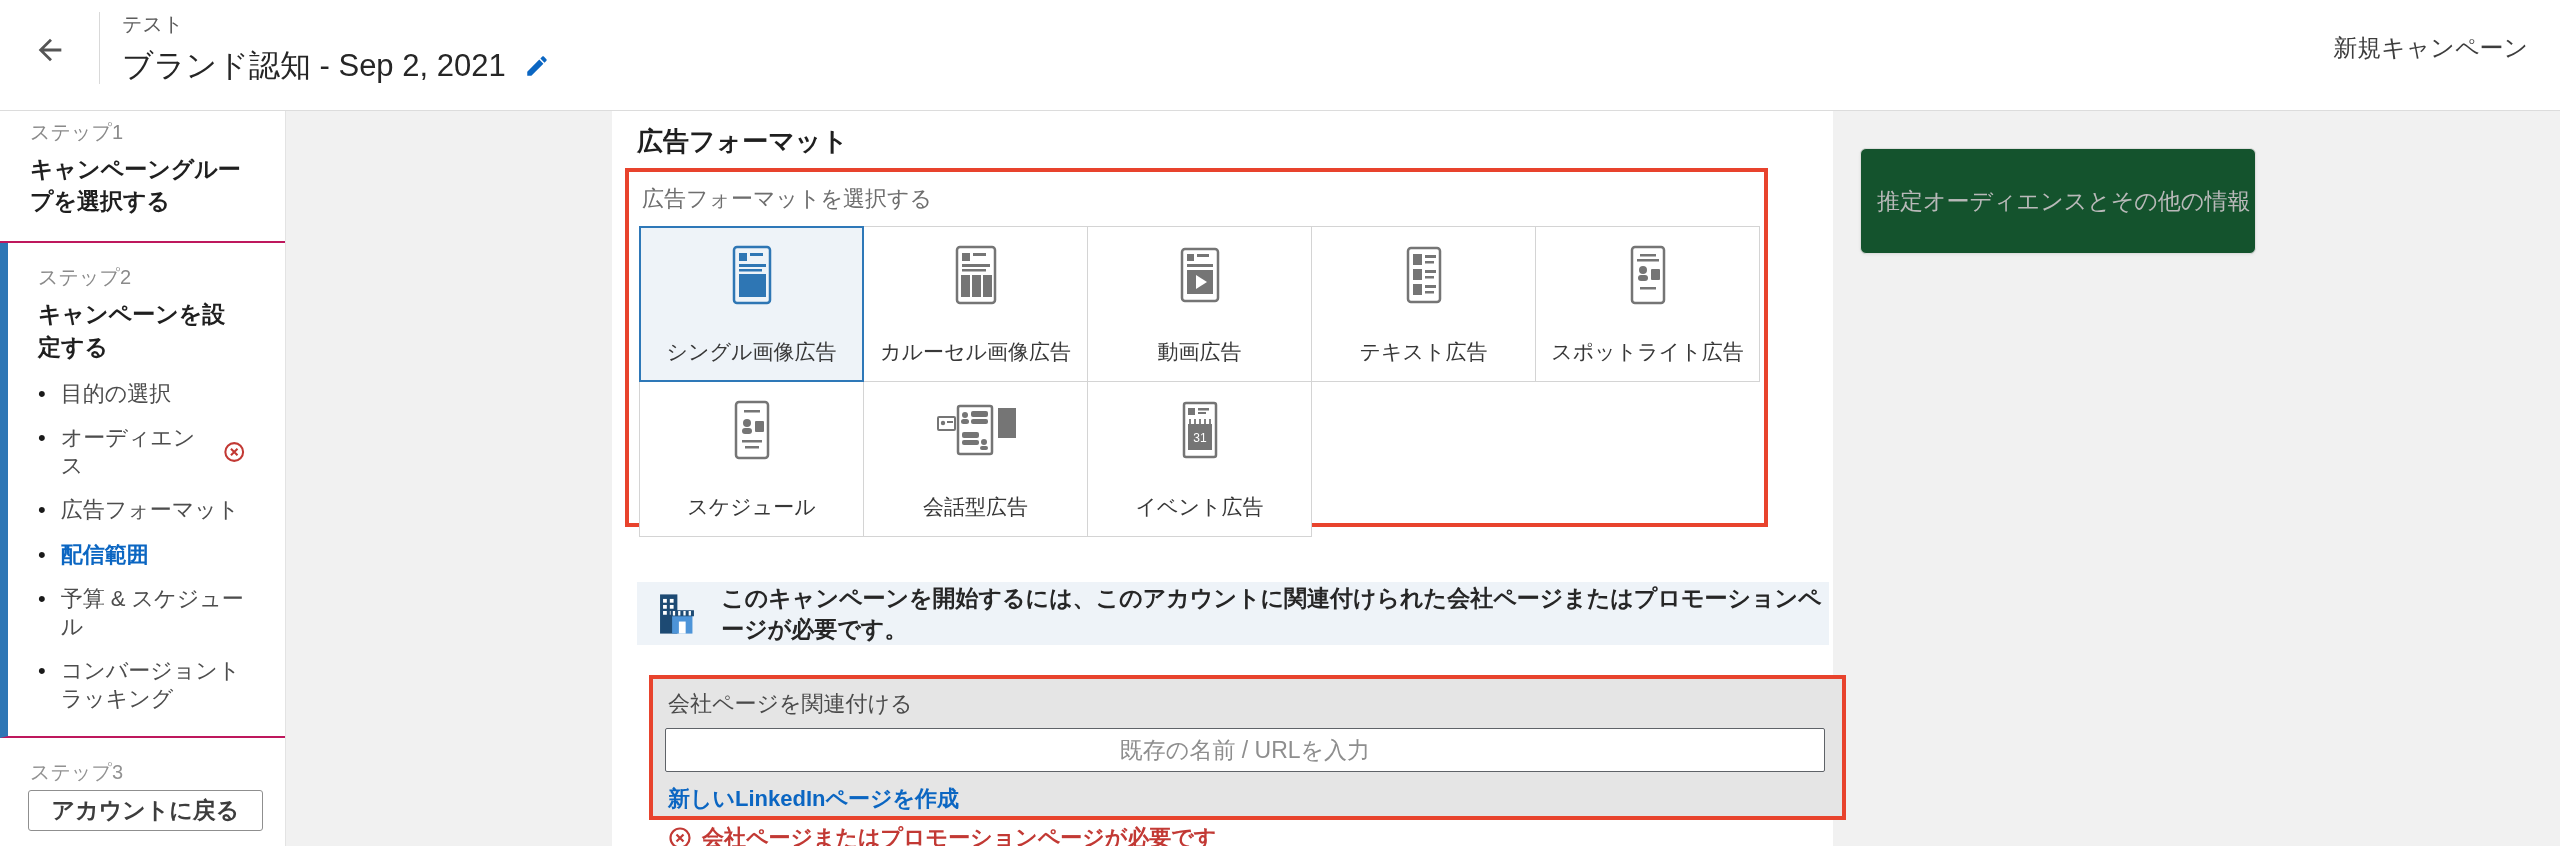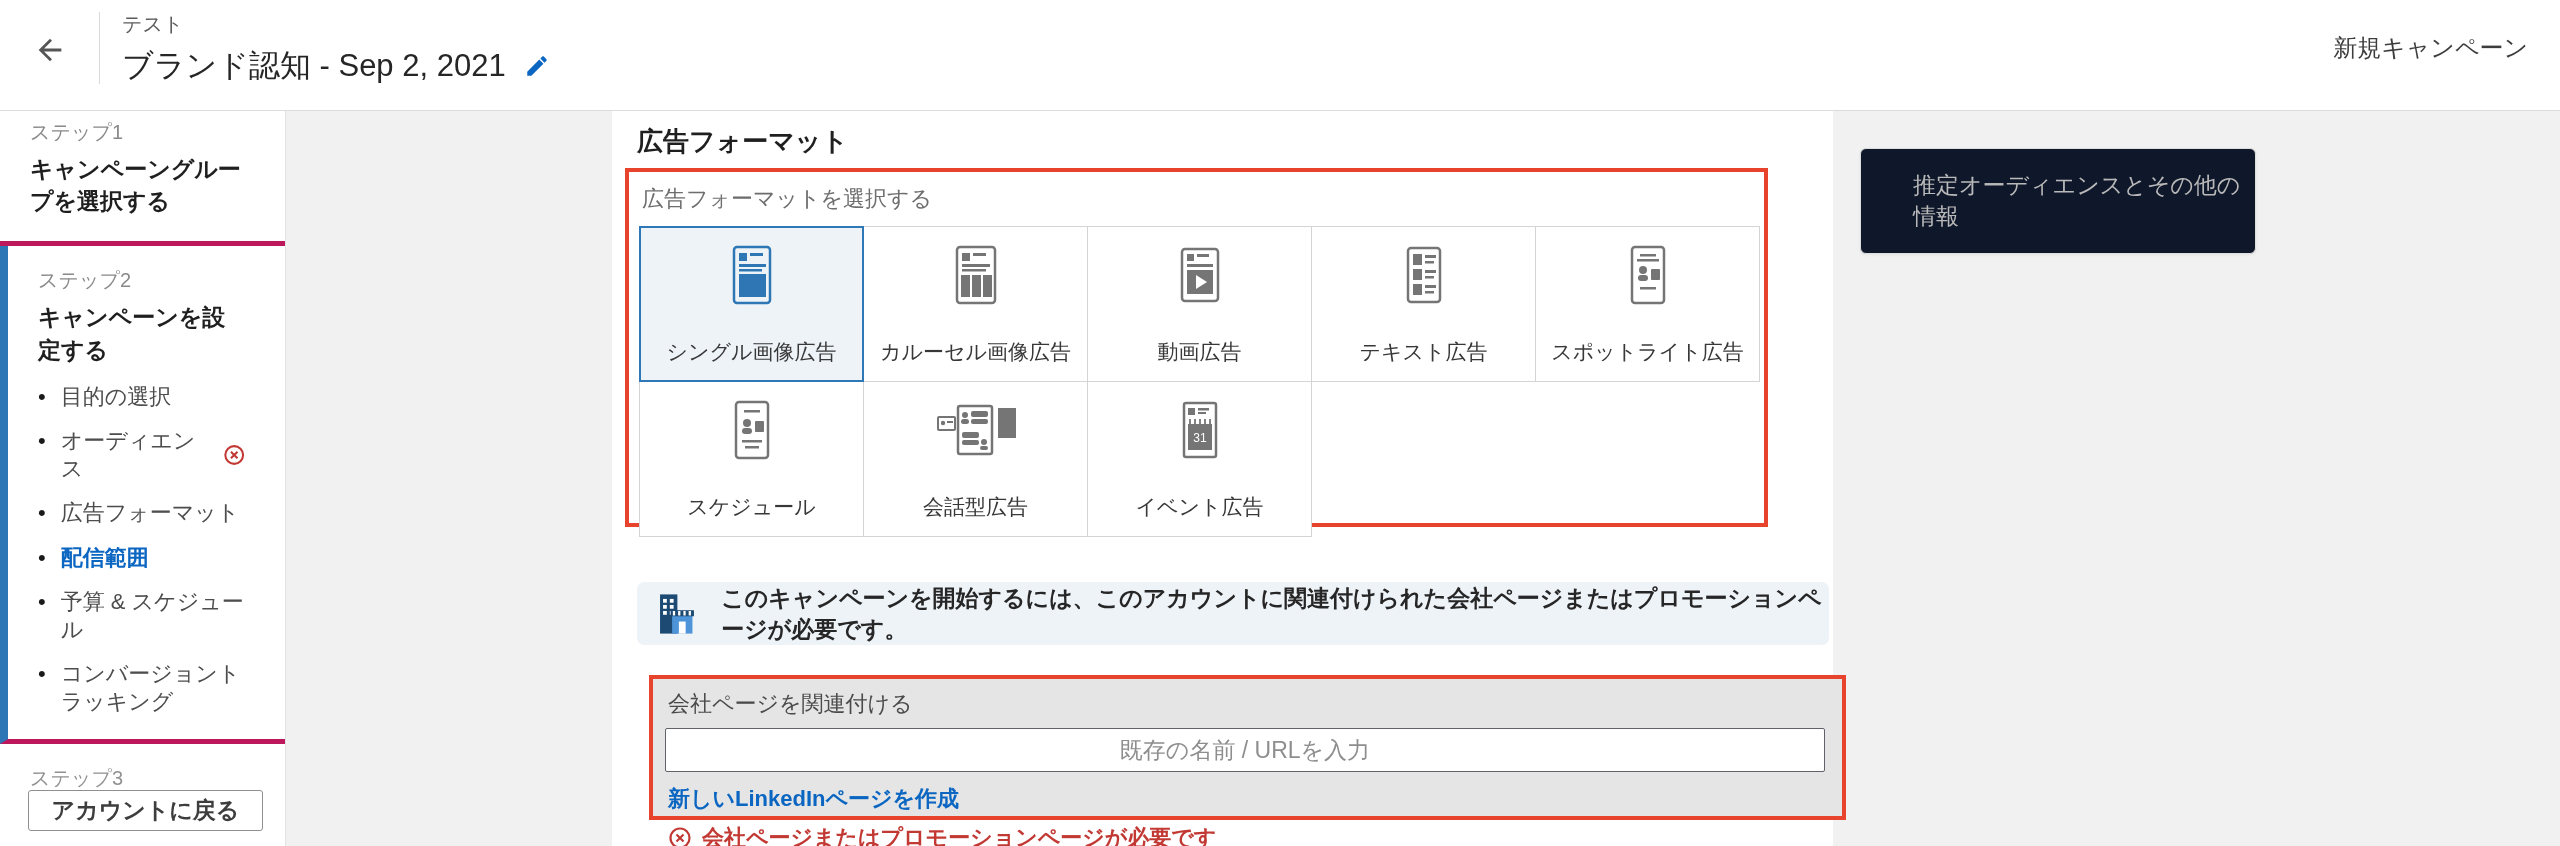--- a/index.html
+++ b/index.html
@@ -12,21 +12,21 @@
   .back-btn { position:absolute; left:30px; top:30px; width:40px; height:40px; display:flex; align-items:center; justify-content:center; cursor:pointer; }
   .header-divider { position:absolute; left:99px; top:12px; width:1px; height:72px; background:#d9d9d9; }
   .title-block { position:absolute; left:122px; top:11px; }
   .campaign-group { font-size:20px; color:#5c5c5c; }
   .page-title-row { display:flex; align-items:center; gap:18px; margin-top:7px; }
   .page-title { font-size:31px; color:#262626; }
   .new-campaign { position:absolute; right:32px; top:32px; font-size:24px; color:#3d3d3d; cursor:pointer; }
 
   
   .sidebar { position:absolute; left:0; top:98px; width:286px; height:748px; background:#fff; border-right:1px solid #e3e3e3; }
-  .side-section { position:relative; padding:21px 40px 24px 30px; border-bottom:5px solid #be185d; }
+  .side-section { position:relative; padding:21px 40px 24px 30px; border-bottom:2px solid #be185d; }
   .side-section.active { border-left:8px solid #2d76b5; padding-left:30px; }
   .step-label { font-size:20px; color:#8a8a8a; }
   .step-title { font-size:23px; font-weight:bold; color:#1f1f1f; line-height:1.4; margin-top:7px; }
   .side-section.disabled .step-label { color:#929292; }
   .side-section.disabled .step-title { color:#bcbcbc; font-weight:normal; }
   .bullet-list { margin-top:16px; }
   .bullet { display:flex; align-items:center; gap:15px; font-size:22px; color:#4d4d4d; margin-top:17px; line-height:1.25; cursor:pointer; }
   .bullet .dot { color:#1a1a1a; font-size:22px; flex:0 0 auto; align-self:flex-start; }
   .bullet.current .b-label { color:#0b66c2; font-weight:bold; }
   .account-btn { position:absolute; left:28px; bottom:15px; width:235px; height:41px; background:#fff; border:1px solid #8f8f8f; border-radius:3px; font-size:23px; font-weight:bold; color:#3d3d3d; font-family:inherit; cursor:pointer; }
@@ -38,33 +38,33 @@
   .redbox1 { left:13px; top:70px; width:1143px; height:359px; padding:8px 8px 0 10px; }
   .select-label { font-size:22px; color:#6e6e6e; margin:4px 0 12px 3px; }
   .grid { display:flex; flex-wrap:wrap; width:1125px; }
   .card { width:225px; height:156px; border:1px solid #d4d4d4; margin-right:-1px; background:#fff; display:flex; flex-direction:column; align-items:center; justify-content:center; gap:31px; cursor:pointer; }
   .card.r2 { margin-top:-1px; }
   .card.selected { border:2px solid #2e78b8; background:#eef3f8; position:relative; z-index:2; }
   .card-label { font-size:21px; color:#383838; }
   .fmt-icon { color:#757575; }
   .card.selected .fmt-icon { color:#2e76b4; }
 
-  .banner { position:absolute; left:25px; top:484px; width:1192px; height:63px; background:#eef3f8; display:flex; align-items:center; gap:22px; padding-left:14px;border-radius:7px; }
+  .banner { position:absolute; left:25px; top:484px; width:1192px; height:63px; background:#eef3f8; display:flex; align-items:center; gap:22px; padding-left:14px; }
   .banner-text { font-size:23px; font-weight:bold; color:#262626; }
 
   .redbox2 { left:13px; top:577px; width:1197px; height:145px; background:#e5e5e5; padding:8px 14px 0 12px;margin-left:24px; }
   .company-label { font-size:22px; color:#4a4a4a; margin:2px 0 9px 3px; }
   .company-input { display:block; width:1160px; height:44px; border:1px solid #5f6368; border-radius:2px; background:#fff; font-size:23px; padding:0 14px; color:#333; font-family:inherit;text-align:center; }
   .company-input::placeholder { color:#8e8e8e; }
   .create-link { display:inline-block; font-size:22px; font-weight:bold; color:#0b66c2; margin:12px 0 0 3px; cursor:pointer; }
   .error-row { display:flex; align-items:center; gap:10px; margin:9px 0 0 3px; }
   .error-text { font-size:22px; font-weight:bold; color:#c23934; }
 
   
-  .right-card { position:absolute; left:1860px; top:148px; width:396px; height:106px; background:#0f172a; border:1px solid #dedede; border-radius:6px; box-shadow:0 1px 3px rgba(0,0,0,0.06); display:flex; align-items:center; padding-left:52px; font-size:23px; color:#b9b9b9; }
+  .right-card { position:absolute; left:1860px; top:148px; width:396px; height:106px; background:#14532d; border:1px solid #dedede; border-radius:6px; box-shadow:0 1px 3px rgba(0,0,0,0.06); display:flex; align-items:center; padding-left:16px; font-size:23px; color:#b9b9b9; }
 </style>
 </head>
 <body>
 
 <div class="page">
 
   <div class="header">
     <div class="back-btn">
       <svg width="34" height="34" viewBox="0 0 24 24">
           <path fill="#555" d="M20 11H7.8l5.6-5.6L12 4l-8 8 8 8 1.4-1.4L7.8 13H20v-2z"></path>

